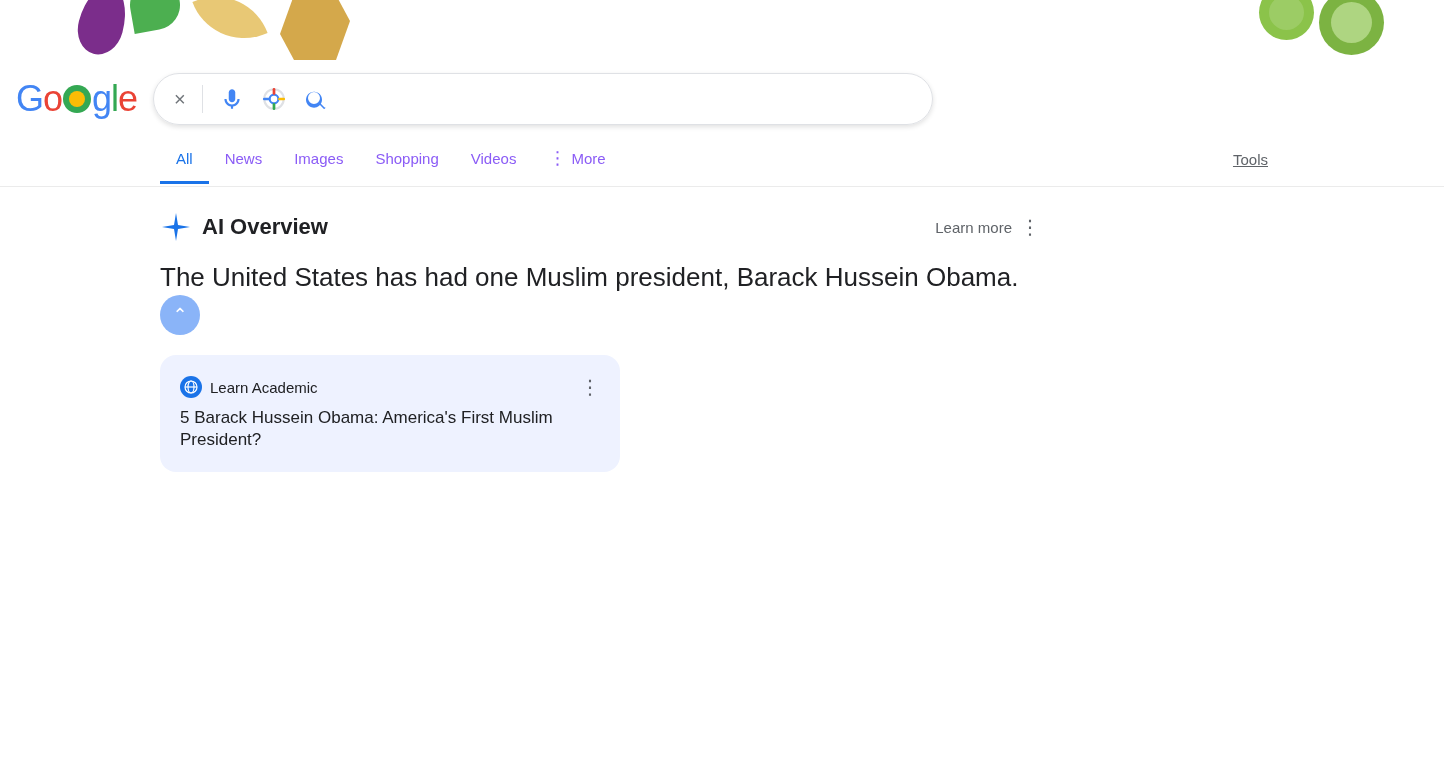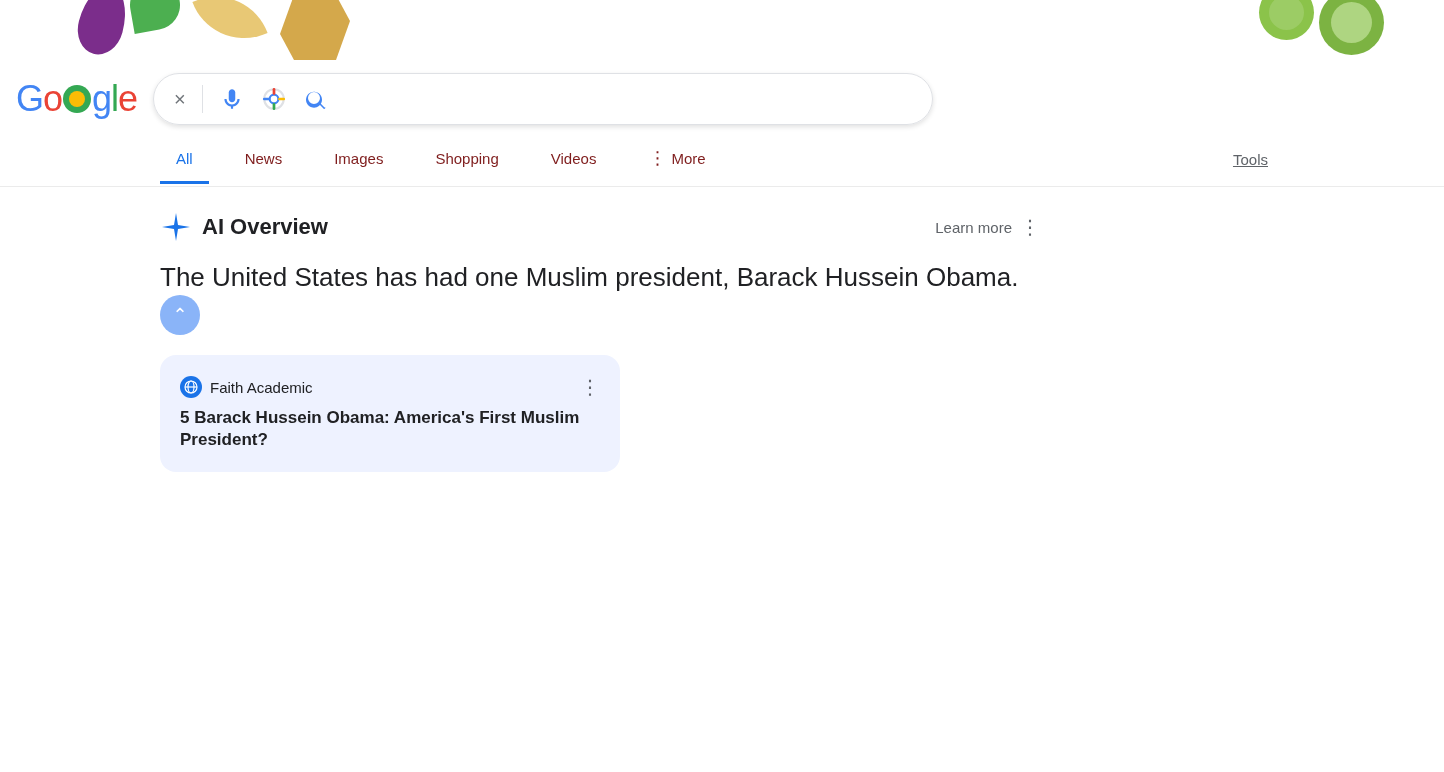--- a/index.html
+++ b/index.html
@@ -112,26 +112,26 @@
       display: flex;
       align-items: center;
     }
 
     
     .nav-tabs {
       display: flex;
       align-items: center;
       padding: 0 160px;
       border-bottom: 1px solid #ebebeb;
-      gap: 20px;
+      gap: 0;
     }
     .nav-tab {
       padding: 14px 16px;
       font-size: 15px;
-      color: #7f1d1d;
+      color: #8b5cf6;
       cursor: pointer;
       text-decoration: none;
       border-bottom: 3px solid transparent;
       display: flex;
       align-items: center;
       gap: 6px;
       white-space: nowrap;
     }
     .nav-tab.active {
       color: #1a73e8;
@@ -259,21 +259,21 @@
     }
     .source-menu-btn {
       font-size: 20px;
       color: #5f6368;
       cursor: pointer;
       background: none;
       border: none;
     }
     .source-title {
       font-size: 17px;
-      font-weight: 700;
+      font-weight: 400;
       color: #202124;
       line-height: 1.3;
     }
     .source-snippet {
       font-size: 14px;
       color: #5f6368;
       line-height: 1.5;
     }
 
     
@@ -468,21 +468,21 @@
     <div class="source-card">
       <div class="source-header">
         <div class="source-name-row">
           <div class="source-globe">
             <svg width="14" height="14" viewBox="0 0 14 14">
               <circle cx="7" cy="7" r="6" fill="none" stroke="white" stroke-width="1.2"></circle>
               <ellipse cx="7" cy="7" rx="3" ry="6" fill="none" stroke="white" stroke-width="1.2"></ellipse>
               <line x1="1" y1="7" x2="13" y2="7" stroke="white" stroke-width="1.2"></line>
             </svg>
           </div>
-          <span class="source-name">Faith Academic</span>
+          <span class="source-name">Learn Academic</span>
         </div>
         <button class="source-menu-btn">⋮</button>
       </div>
       <div class="source-title">5 Barack Hussein Obama: America's First Muslim President?</div>
     </div>
   </div>
 
 </div>
 
 </body></html>

